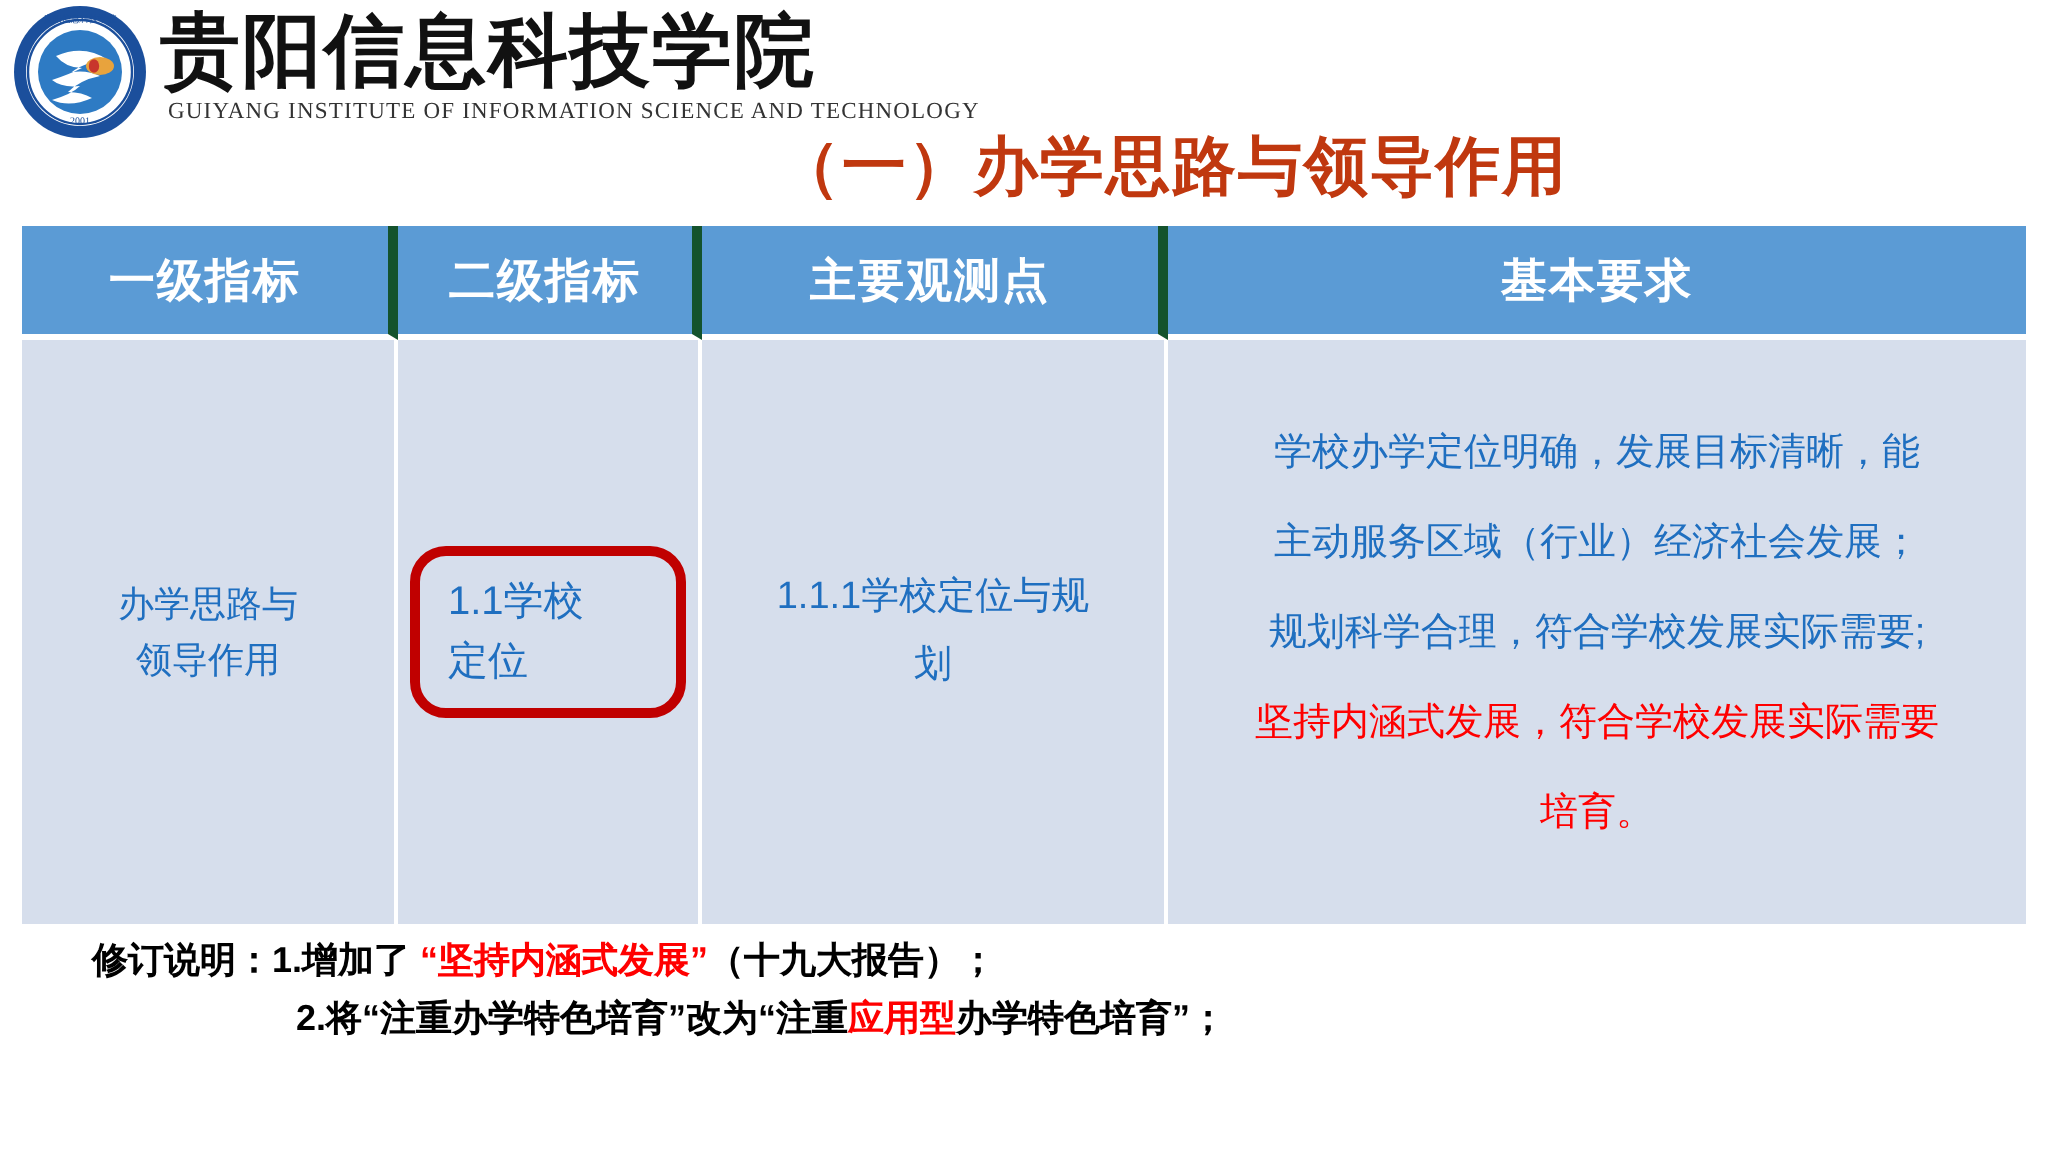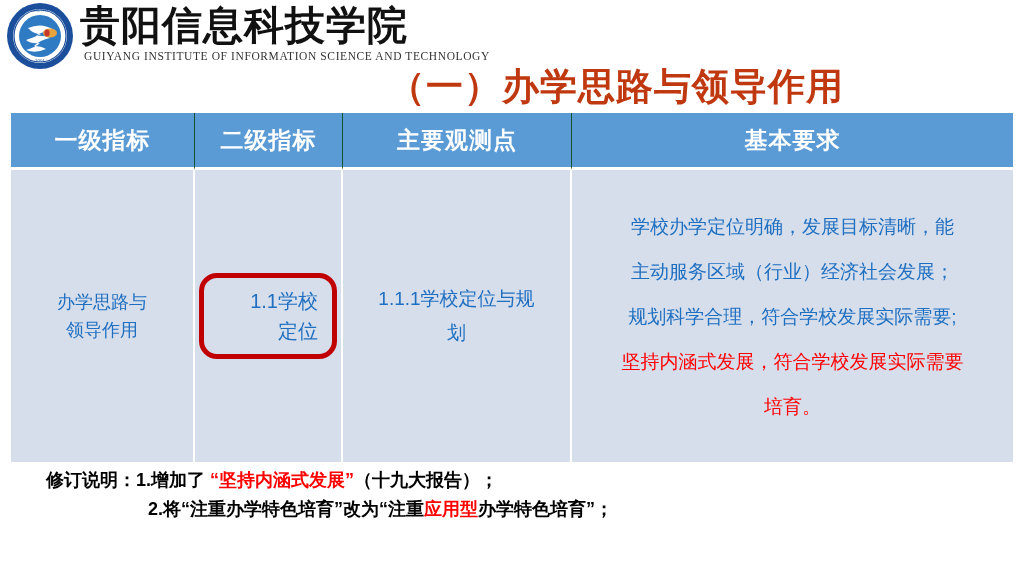--- a/index.html
+++ b/index.html
@@ -53,21 +53,21 @@
     letter-spacing: 0.6px;
     white-space: nowrap;
   }
 
   
   #slide-title {
     position: absolute;
     left: 388px;
     top: 62px;
     font-family: "Liberation Sans", "DejaVu Sans", sans-serif;
-    font-size: 37px;
+    font-size: 32px;
     font-weight: bold;
     color: #C0380F;
     white-space: nowrap;
     letter-spacing: 1px;
   }
 
   
   #indicator-table {
     position: absolute;
     left: 11px;
@@ -79,21 +79,21 @@
   }
   #indicator-table th {
     background: #5B9BD5;
     color: #ffffff;
     font-size: 23px;
     font-weight: bold;
     height: 52px;
     text-align: center;
     vertical-align: middle;
     letter-spacing: 1px;
-    border-right: 1px solid #14532d;
+    border-right: 5px solid #14532d;
     border-bottom: 3px solid #ffffff;
   }
   #indicator-table th:last-child { border-right: none; }
 
   #indicator-table td {
     background: #D6DEEC;
     vertical-align: middle;
     height: 292px;
     border-right: 2px solid #ffffff;
     padding: 0;
@@ -113,21 +113,21 @@
     position: relative;
   }
   .l2-highlight {
     display: inline-block;
     border: 5px solid #C00000;
     border-radius: 18px;
     padding: 8px 14px;
     color: #1F6FC0;
     font-size: 20px;
     line-height: 30px;
-    text-align: right;
+    text-align: left;
     min-width: 100px;
   }
   .cell-l3 {
     color: #1F6FC0;
     font-size: 19px;
     line-height: 34px;
     padding: 0 9px;
     text-align: center;
   }
   .cell-req {

